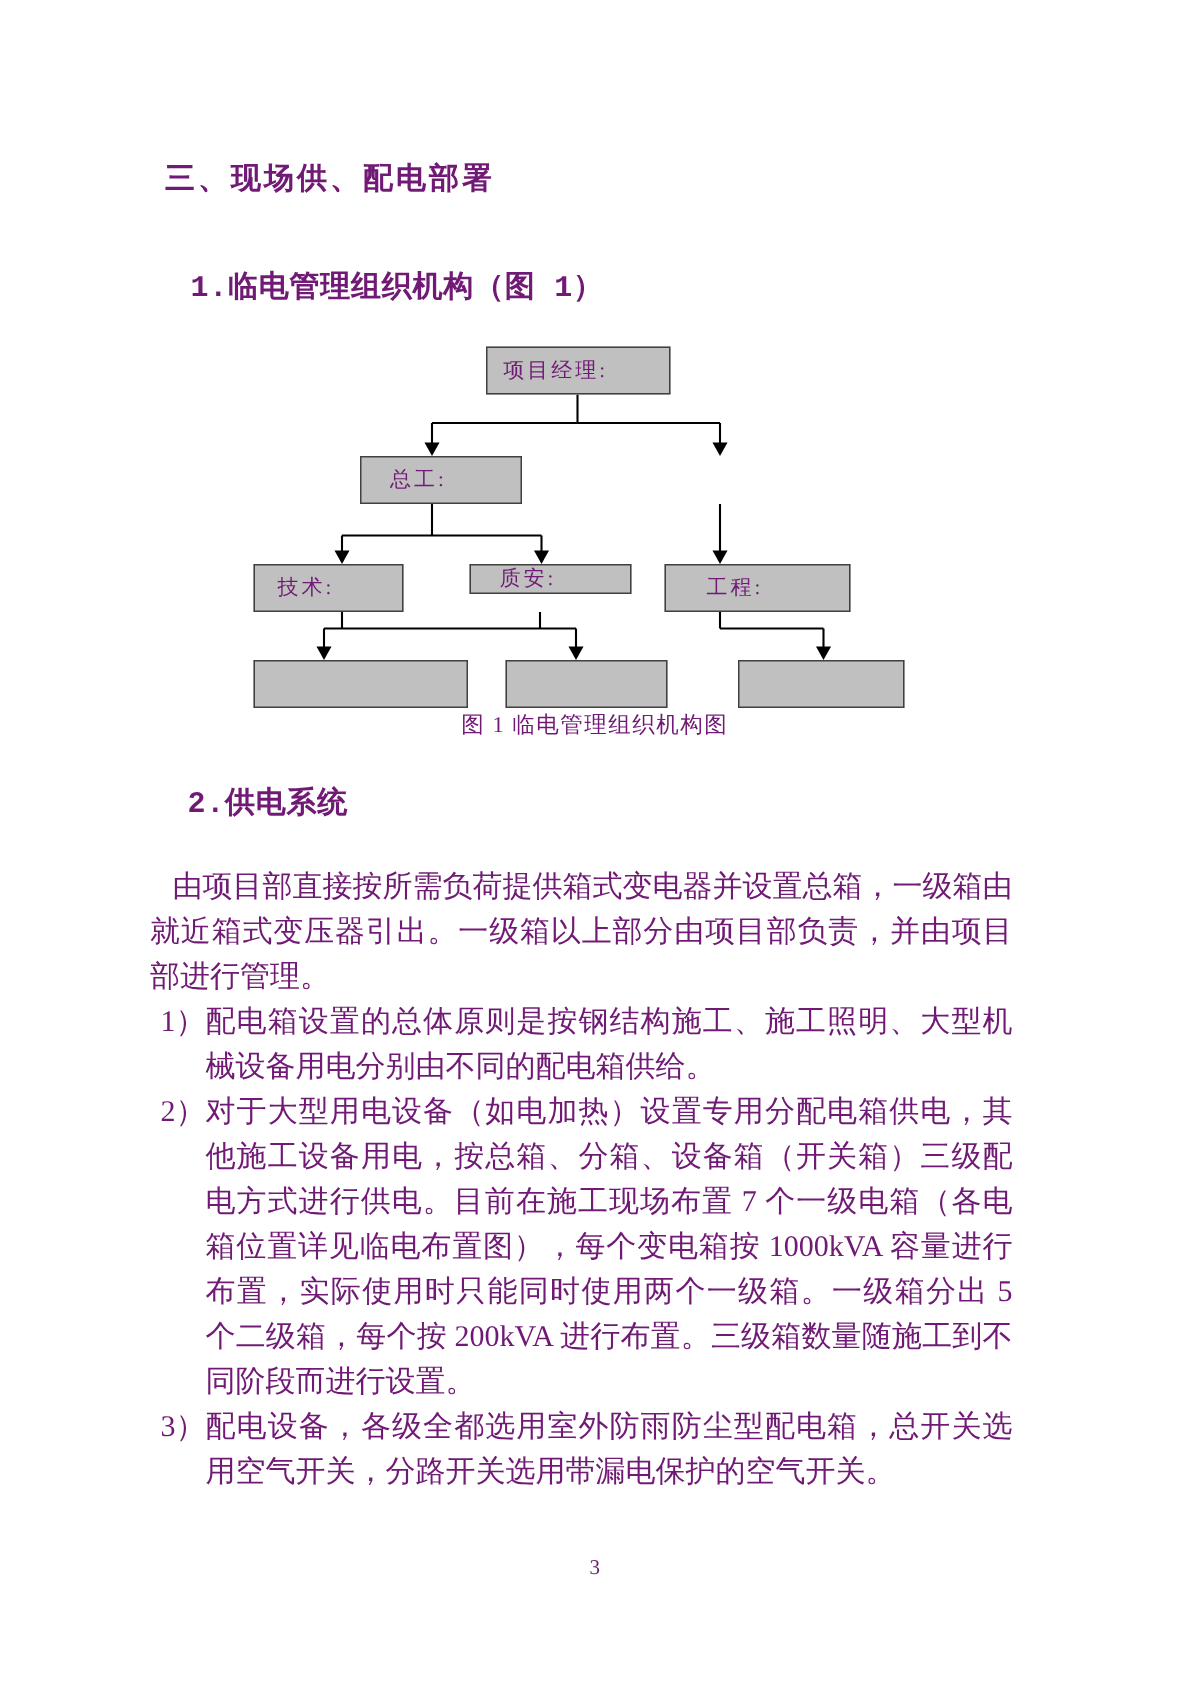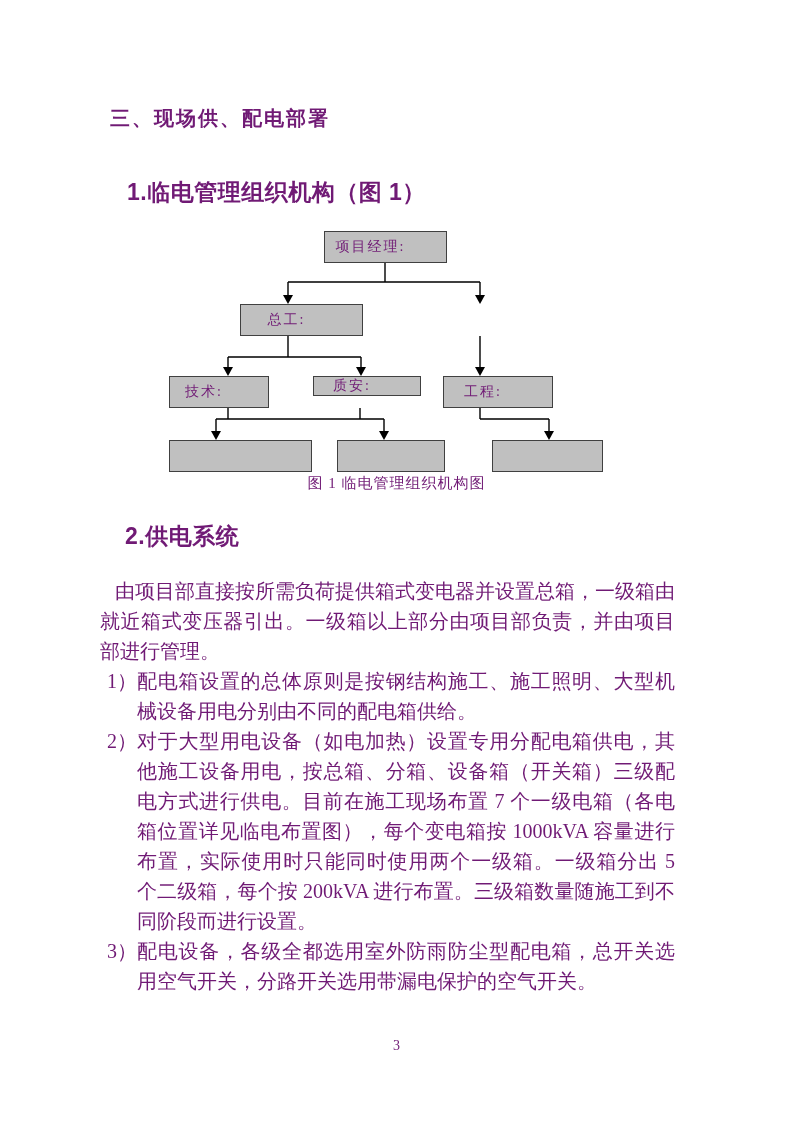--- a/index.html
+++ b/index.html
@@ -18,23 +18,23 @@
     top: 105px;
     margin: 0;
     font-size: 20px;
     font-weight: bold;
     letter-spacing: 2px;
     font-family: "Liberation Serif", "DejaVu Serif", serif;
   }
   .h2 {
     position: absolute;
     margin: 0;
-    font-size: 23px;
+    font-size: 20px;
     font-weight: bold;
-    font-family: Liberation Sans, sans-serif;
+    font-family: Liberation Mono, monospace;
     letter-spacing: 0.5px;
   }
   .h2-s1 { left: 127px; top: 177px; }
   .h2-s2 { left: 125px; top: 521px; }
 
   .diagram {
     position: absolute;
     left: 0;
     top: 228px;
     width: 793px;
@@ -52,25 +52,25 @@
     border: 1px solid var(--box-border, #404040);
     display: flex;
     align-items: center;
     justify-content: center;
     font-size: 14px;
     letter-spacing: 2px;
     padding-right: 30px;
   }
   .node.empty { padding-right: 0; }
   .node-pm   { left: 324px; top: 3px;   width: 123px; height: 32px; }
-  .node-ce   { left: 240px; top: 76px;  width: 123px; height: 32px; }
+  .node-ce   { left: 240px; top: 76px;  width: 108px; height: 32px; }
   .node-dm   { left: 420px; top: 76px;  width: 118px; height: 32px; }
   .node-tech { left: 169px; top: 148px; width: 100px; height: 32px; }
   .node-qs   { left: 313px; top: 148px; width: 108px; height: 20px; }
-  .node-eng  { left: 443px; top: 148px; width: 110px; height: 32px; }
+  .node-eng  { left: 443px; top: 148px; width: 124px; height: 32px; }
   .node-e1   { left: 169px; top: 212px; width: 143px; height: 32px; }
   .node-e2   { left: 337px; top: 212px; width: 108px; height: 32px; }
   .node-e3   { left: 492px; top: 212px; width: 111px; height: 32px; }
 
   .figure-caption {
     position: absolute;
     left: 0;
     top: 474px;
     width: 793px;
     text-align: center;

